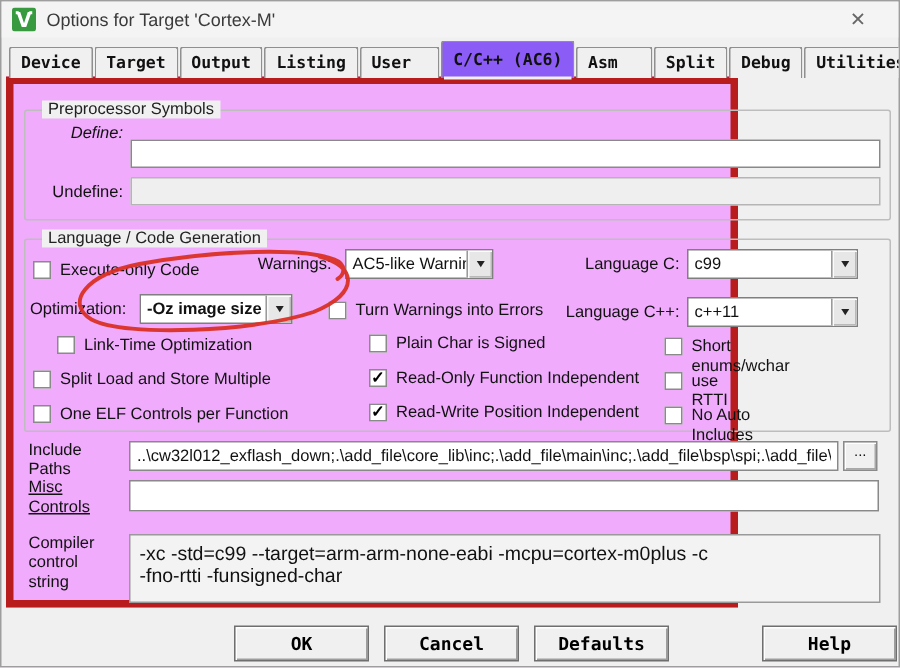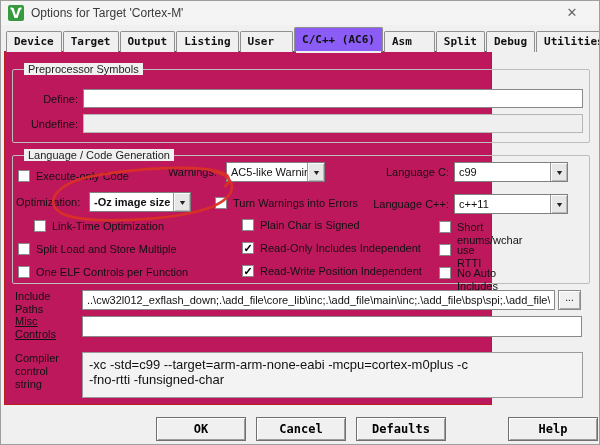--- a/index.html
+++ b/index.html
@@ -18,22 +18,22 @@
   .tabstrip{position:absolute;left:5px;top:26px;height:25px;display:flex;align-items:flex-end;z-index:5;}
   .tab{box-sizing:border-box;height:21px;padding:3px 7px 2px 7px;background:#f0f0f0;border:1px solid #8f8f8f;
        border-bottom:none;border-radius:2px 2px 0 0;margin-right:1px;
        font-family:"DejaVu Sans Mono",monospace;font-weight:bold;font-size:11px;color:#111;white-space:nowrap;}
   .tab.active{height:25px;padding-top:5px;z-index:6;background:#8b5cf6;position:relative;}
   .tab.active::after{content:"";position:absolute;left:1px;right:1px;bottom:-1px;height:2px;background:#f0f0f0;}
   .tab-user{padding-right:18px;}
   .tab-asm{padding-right:22px;}
 
   
-  .page{position:absolute;left:3px;top:50px;width:488px;height:354px;background:#be185d;
-        border:1px solid #b91c1c;box-sizing:border-box;z-index:1;}
+  .page{position:absolute;left:3px;top:50px;width:488px;height:354px;background:#f0abfc;
+        border:5px solid #b91c1c;box-sizing:border-box;z-index:1;}
 
   .groupbox{position:absolute;border:1px solid #bdbdbd;border-radius:2px;box-sizing:border-box;}
   .legend{position:absolute;font-size:11px;color:#222;background:#f0f0f0;padding:0 4px;line-height:12px;}
 
   .lbl{position:absolute;font-size:11px;color:#111;line-height:13px;}
   .lbl.r{text-align:right;}
   .lbl.c{text-align:left;white-space:pre-line;}
 
   .tbox{position:absolute;box-sizing:border-box;background:#fff;border:1px solid #898989;
         font-family:"Liberation Sans",sans-serif;font-size:11px;color:#111;padding:2px 4px;outline:none;}
@@ -94,21 +94,21 @@
     <div class="tab">Split</div>
     <div class="tab">Debug</div>
     <div class="tab">Utilities</div>
   </div>
 
   <div class="page">
 
     <div class="groupbox" style="left:7px;top:17px;width:578px;height:74px;"></div>
     <span class="legend" style="left:19px;top:11px;">Preprocessor Symbols</span>
 
-    <span class="lbl r" style="left:20px;top:41px;width:53px;">Define:</span>
+    <span class="lbl r" style="left:20px;top:27px;width:53px;font-style:italic;">Define:</span>
     <input class="tbox" style="left: 78px; top: 37px; width: 500px; height: 19px;" value="">
 
     <span class="lbl r" style="left:20px;top:66px;width:53px;">Undefine:</span>
     <input class="tbox disabled" style="left: 78px; top: 62px; width: 500px; height: 19px;" disabled="" value="">
 
     <div class="groupbox" style="left:7px;top:103px;width:578px;height:129px;"></div>
     <span class="legend" style="left:19px;top:97px;">Language / Code Generation</span>
 
     <div class="cbrow" style="left:13px;top:118px;">
       <span class="cb"></span>
@@ -166,21 +166,21 @@
     </div>
 
     <div class="cbrow" style="left:237px;top:167px;">
       <span class="cb"></span>
       <span class="cblabel">Plain Char is Signed</span>
     </div>
     <div class="cbrow" style="left:237px;top:190px;">
       <span class="cb checked">
           <span class="mark">✓</span>
         </span>
-      <span class="cblabel">Read-Only Includes Independent</span>
+      <span class="cblabel">Read-Only Function Independent</span>
     </div>
     <div class="cbrow" style="left:237px;top:213px;">
       <span class="cb checked">
           <span class="mark">✓</span>
         </span>
       <span class="cblabel">Read-Write Position Independent</span>
     </div>
 
     <div class="cbrow" style="left:434px;top:169px;">
       <span class="cb"></span>

